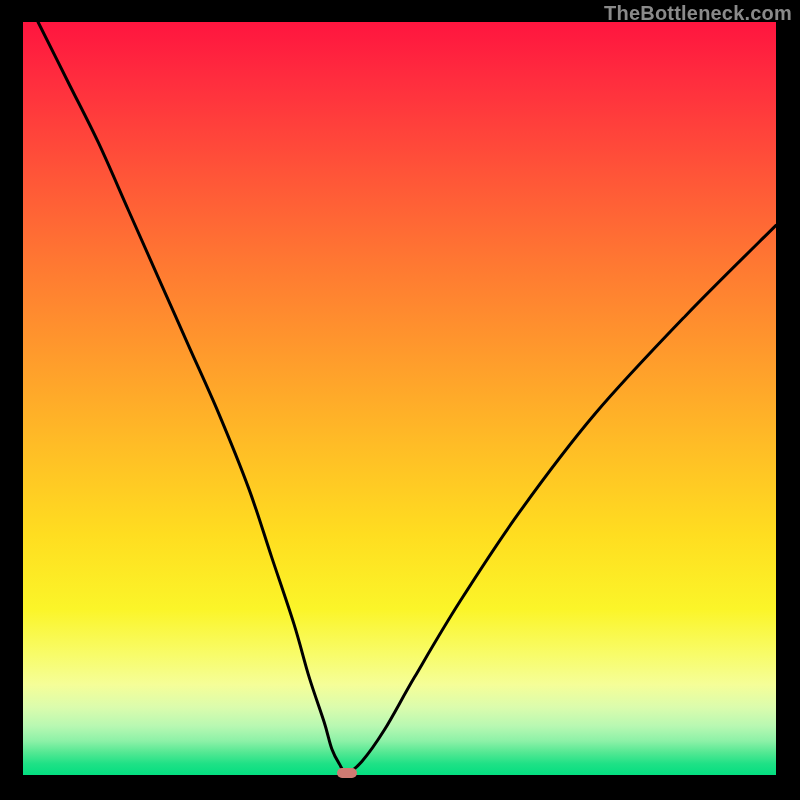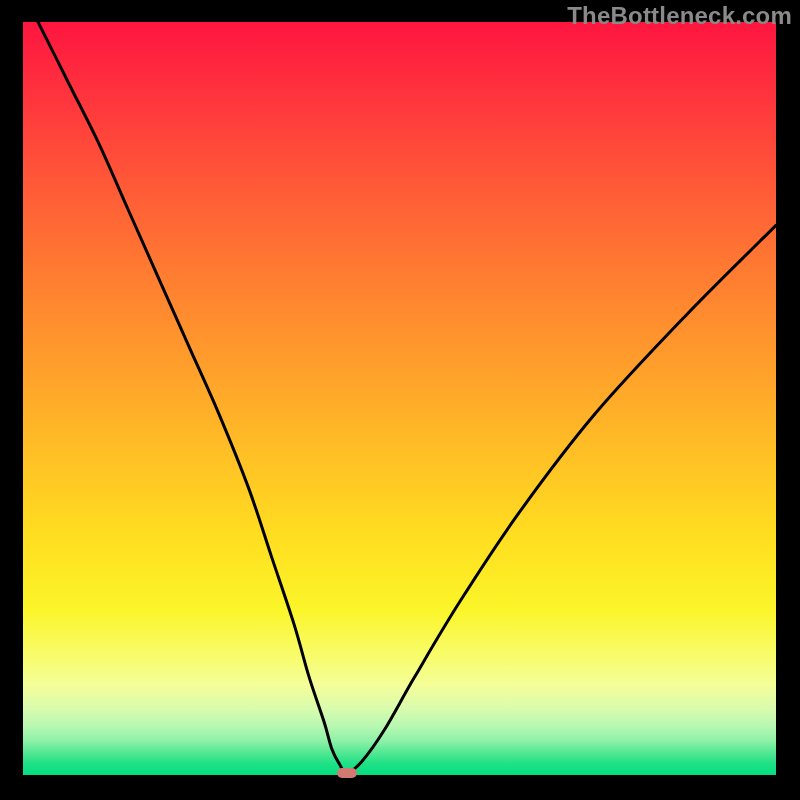--- a/index.html
+++ b/index.html
@@ -56,21 +56,21 @@
     height: 10px;
     border-radius: 5px;
     background: #cf7a72;
     transform: translate(-50%, -50%);
   }
   .watermark {
     position: absolute;
     top: 2px;
     right: 8px;
     font-family: Arial, Helvetica, sans-serif;
-    font-size: 24px;
+    font-size: 20px;
     font-weight: 600;
     color: #8a8a8a;
     letter-spacing: 0.2px;
     user-select: none;
   }
 </style>
 </head>
 <body>
 
 <div class="frame">

